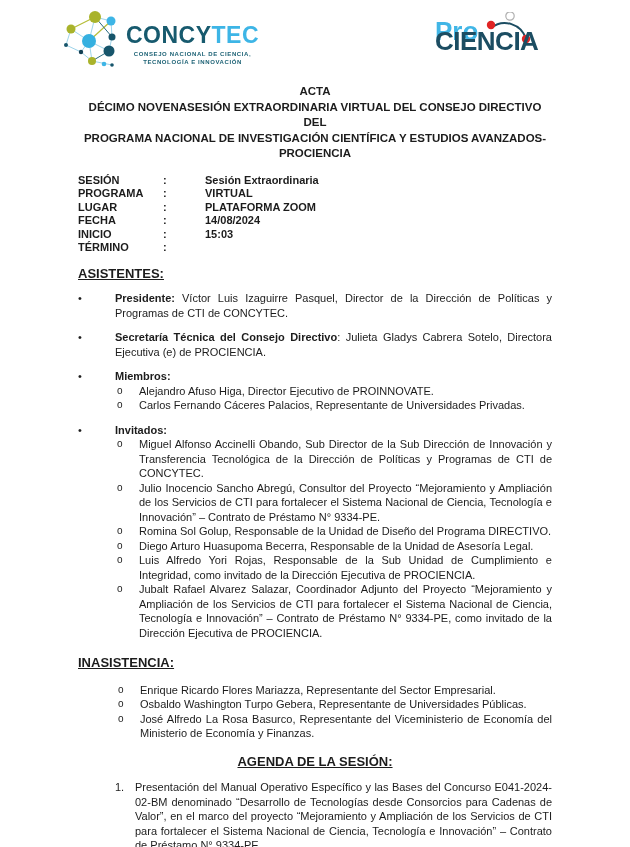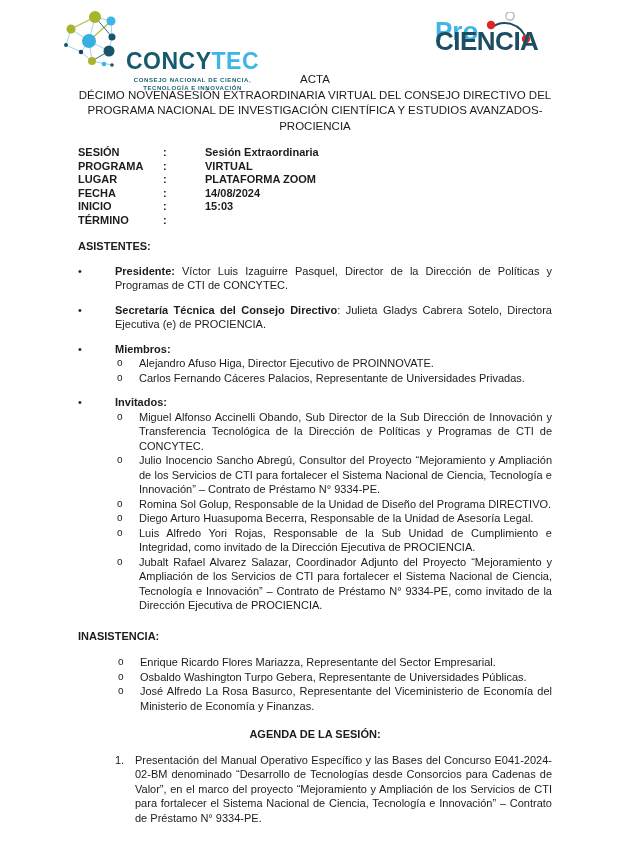--- a/index.html
+++ b/index.html
@@ -19,21 +19,21 @@
     display: flex;
     justify-content: space-between;
     align-items: flex-start;
     padding: 8px 45px 0 62px;
     height: 64px;
   }
   .logo-concytec { display: flex; align-items: flex-start; }
   .concytec-text { margin-left: 4px; padding-top: 16px; }
   .concytec-wordmark {
     font-size: 23px; font-weight: bold; line-height: 1;
-    letter-spacing: 0.5px; white-space: nowrap; margin-top: 26px;
+    letter-spacing: 0.5px; white-space: nowrap;
   }
   .cw1 { color: #175a6e; }
   .cw2 { color: #3db5e6; }
   .concytec-tagline {
     margin-top: 3px; font-size: 6px; font-weight: bold;
     letter-spacing: 0.6px; color: #1d6275; text-align: center;
     line-height: 8px; white-space: nowrap;
   }
   .logo-prociencia { position: relative; width: 150px; height: 62px; margin-top: 4px; }
   .pro-arc { position: absolute; left: 46px; top: 0; }
@@ -42,30 +42,30 @@
     font-size: 26px; font-weight: bold; line-height: 1; color: #41b6e6;
   }
   .ciencia-word {
     position: absolute; left: 0; top: 16px;
     font-size: 26px; font-weight: bold; line-height: 1;
     letter-spacing: -0.5px; color: #1c4d62;
   }
   
   .content { margin: 0 78px; line-height: 14.5px; }
   .doc-title {
-    text-align: center; font-weight: normal; font-size: 11.5px;
-    line-height: 15.5px; margin-top: 0;
+    text-align: center; font-weight: bold; font-size: 11.5px;
+    line-height: 15.5px; margin-top: 12px;
   }
   .session-details { margin-top: 12px; }
   .session-row { display: flex; line-height: 13.5px; font-weight: bold; }
   .session-label { width: 85px; flex: none; }
   .session-separator { width: 42px; flex: none; }
   .session-value { flex: 1; }
   .section-heading {
-    font-weight: bold; font-size: 11px; margin: 0; line-height: 14.5px;
+    font-weight: bold; font-size: 13px; margin: 0; line-height: 14.5px; text-decoration: underline;
   }
   .mt-asistentes { margin-top: 12px; }
   .mt-inasistencia { margin-top: 16px; }
   .mt-agenda { margin-top: 14px; text-align: center; }
   .l1-item { display: flex; margin-top: 10px; }
   .l1-marker { width: 37px; flex: none; }
   .l1-content { flex: 1; text-align: justify; }
   .l1-bold { font-weight: bold; }
   .l2-item { display: flex; margin-left: 2px; }
   .l2-marker { width: 22px; flex: none; font-size: 10px; }

